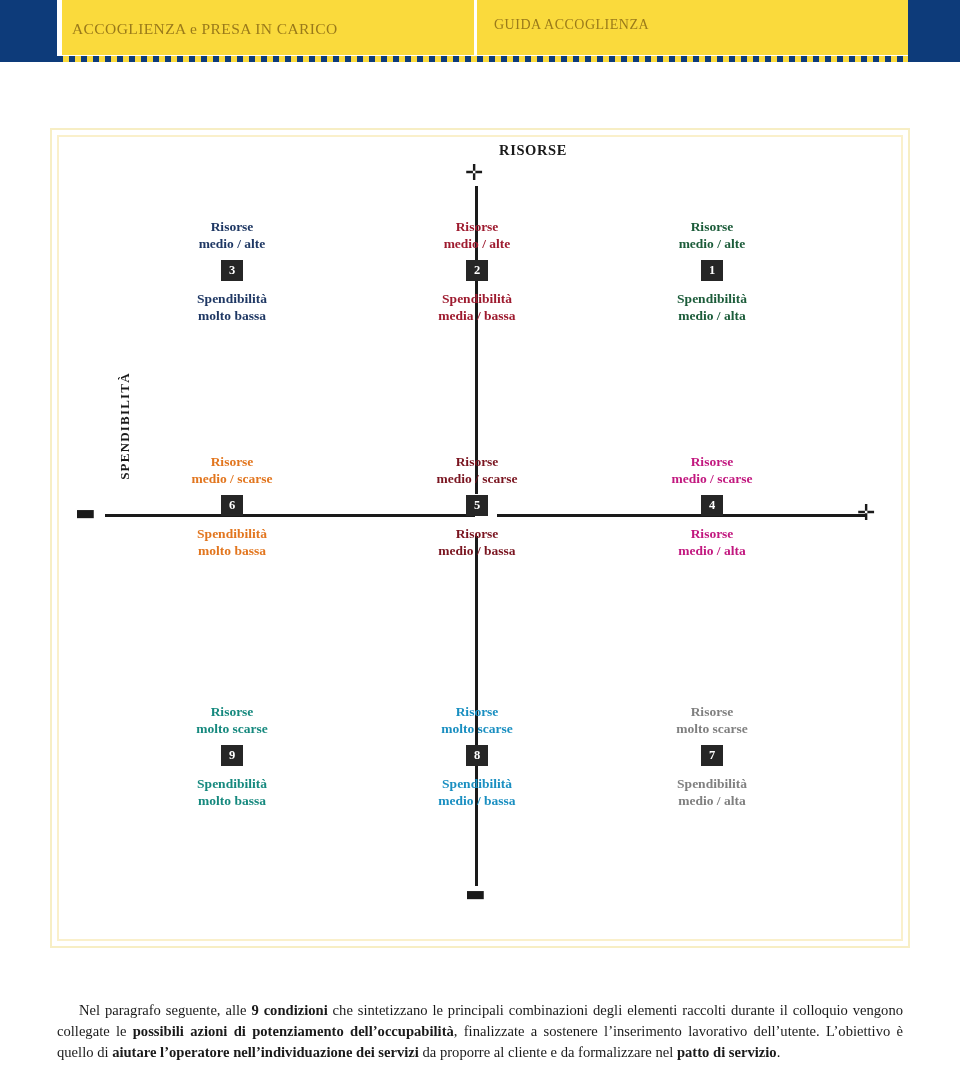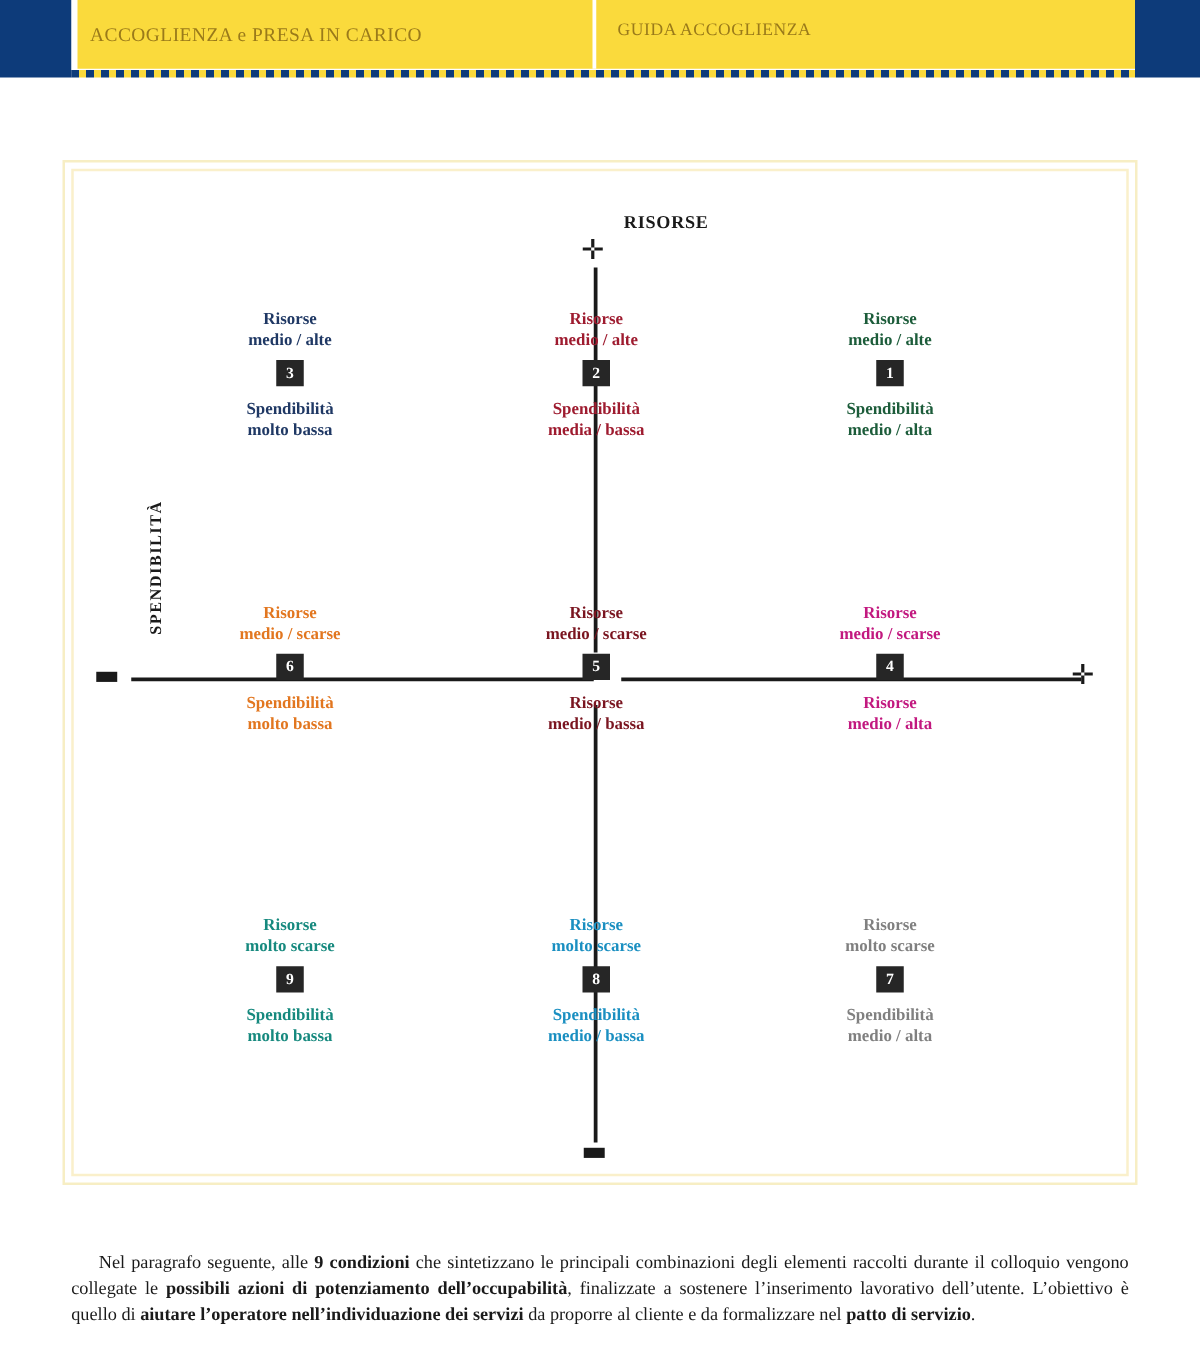--- a/index.html
+++ b/index.html
@@ -96,21 +96,21 @@
     position: absolute;
     left: 57px; top: 135px;
     width: 846px; height: 806px;
     border: 2px solid #faf0cb;
     box-sizing: border-box;
   }
 
   
   .diagram {
     position: absolute;
-    left: 57px; top: 146px;
+    left: 57px; top: 118px;
     width: 846px; height: 806px;
   }
   .axis-title {
     position: absolute;
     left: 376px; top: 24px;
     width: 200px;
     text-align: center;
     font-size: 14.5px;
     font-weight: bold;
     letter-spacing: 0.6px;

